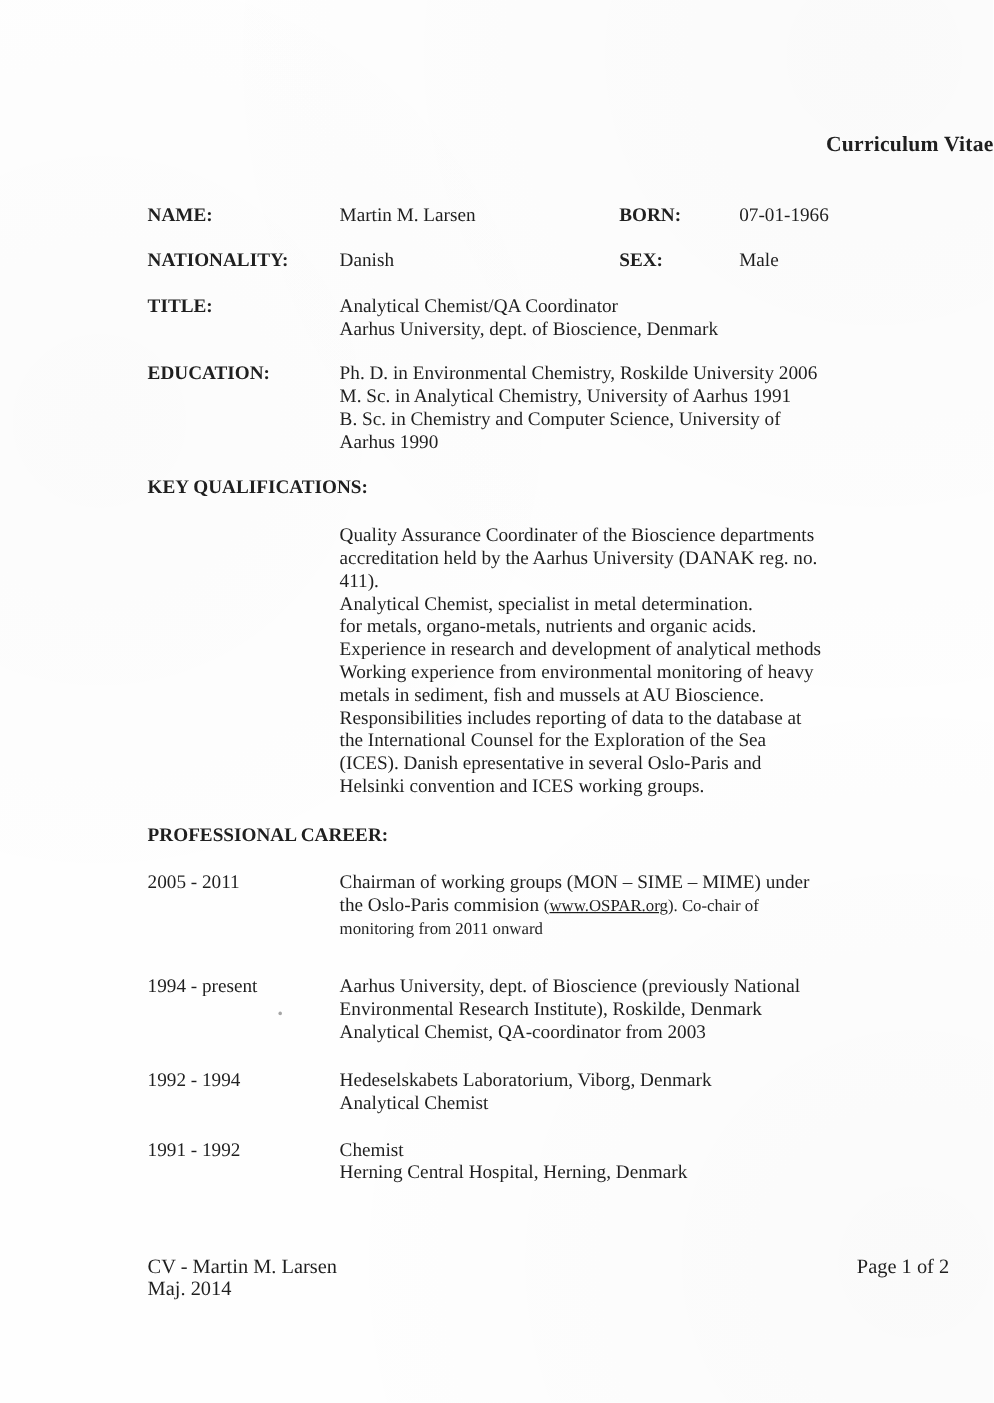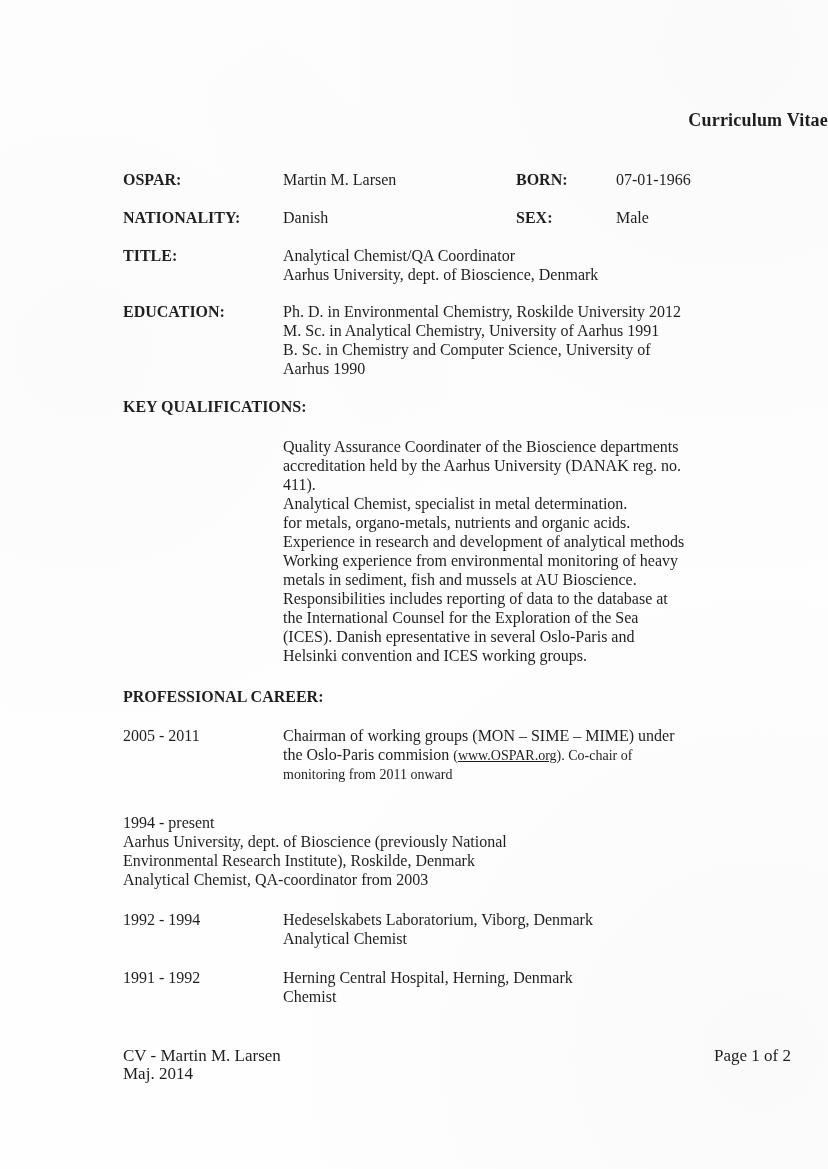--- a/index.html
+++ b/index.html
@@ -50,21 +50,21 @@
   .heading {
     margin-top: 19px;
     font-weight: bold;
   }
   .qual-paragraph {
     margin-top: 21px;
     padding-left: 160px;
   }
   .heading-career { margin-top: 22px; }
   .career-entry-1 { margin-top: 20px; }
-  .career-entry-2 { margin-top: 29px; flex-direction: column; }
+  .career-entry-2 { margin-top: 29px; }
   .career-entry-3 { margin-top: 21px; }
   .career-entry-4 { margin-top: 20px; }
   .career-period { width: 160px; flex: 0 0 auto; }
   .career-content { flex: 1 1 auto; }
 
   .small-run { font-size: 14px; }
   .doc-link {
     font-size: 14px;
     text-decoration: underline;
     color: #1f1f1f;
@@ -95,21 +95,21 @@
 </head>
 <body>
 
 <div class="page">
 
   <div class="doc-title">Curriculum Vitae</div>
 
   <div class="content">
 
     <div class="row row-name nowrap">
-      <div class="col-label">OSPAR:</div>
+      <div class="col-label">NAME:</div>
       <div class="col-value">Martin M. Larsen</div>
       <div class="col-label2">BORN:</div>
       <div class="col-value2">07-01-1966</div>
     </div>
 
     <div class="row row-nationality nowrap">
       <div class="col-label">NATIONALITY:</div>
       <div class="col-value">Danish</div>
       <div class="col-label2">SEX:</div>
       <div class="col-value2">Male</div>
@@ -119,21 +119,21 @@
       <div class="col-label">TITLE:</div>
       <div class="career-content">
         <div class="nowrap">Analytical Chemist/QA Coordinator</div>
         <div class="nowrap">Aarhus University, dept. of Bioscience, Denmark</div>
       </div>
     </div>
 
     <div class="row row-education">
       <div class="col-label">EDUCATION:</div>
       <div class="career-content">
-        <div class="nowrap">Ph. D. in Environmental Chemistry, Roskilde University 2012</div>
+        <div class="nowrap">Ph. D. in Environmental Chemistry, Roskilde University 2006</div>
         <div class="nowrap">M. Sc. in Analytical Chemistry, University of Aarhus 1991</div>
         <div class="nowrap">B. Sc. in Chemistry and Computer Science, University of</div>
         <div class="nowrap">Aarhus 1990</div>
       </div>
     </div>
 
     <div class="heading nowrap">KEY QUALIFICATIONS:</div>
 
     <div class="qual-paragraph">
       <div class="nowrap">Quality Assurance Coordinater of the Bioscience departments</div>
@@ -176,22 +176,22 @@
       <div class="career-period nowrap">1992 - 1994</div>
       <div class="career-content">
         <div class="nowrap">Hedeselskabets Laboratorium, Viborg, Denmark</div>
         <div class="nowrap">Analytical Chemist</div>
       </div>
     </div>
 
     <div class="row career-entry-4">
       <div class="career-period nowrap">1991 - 1992</div>
       <div class="career-content">
+        <div class="nowrap">Chemist</div>
         <div class="nowrap">Herning Central Hospital, Herning, Denmark</div>
-        <div class="nowrap">Chemist</div>
       </div>
     </div>
 
   </div>
 
   <div class="scan-dot"></div>
 
   <div class="footer">
     <div>
       <div class="nowrap">CV - Martin M. Larsen</div>

